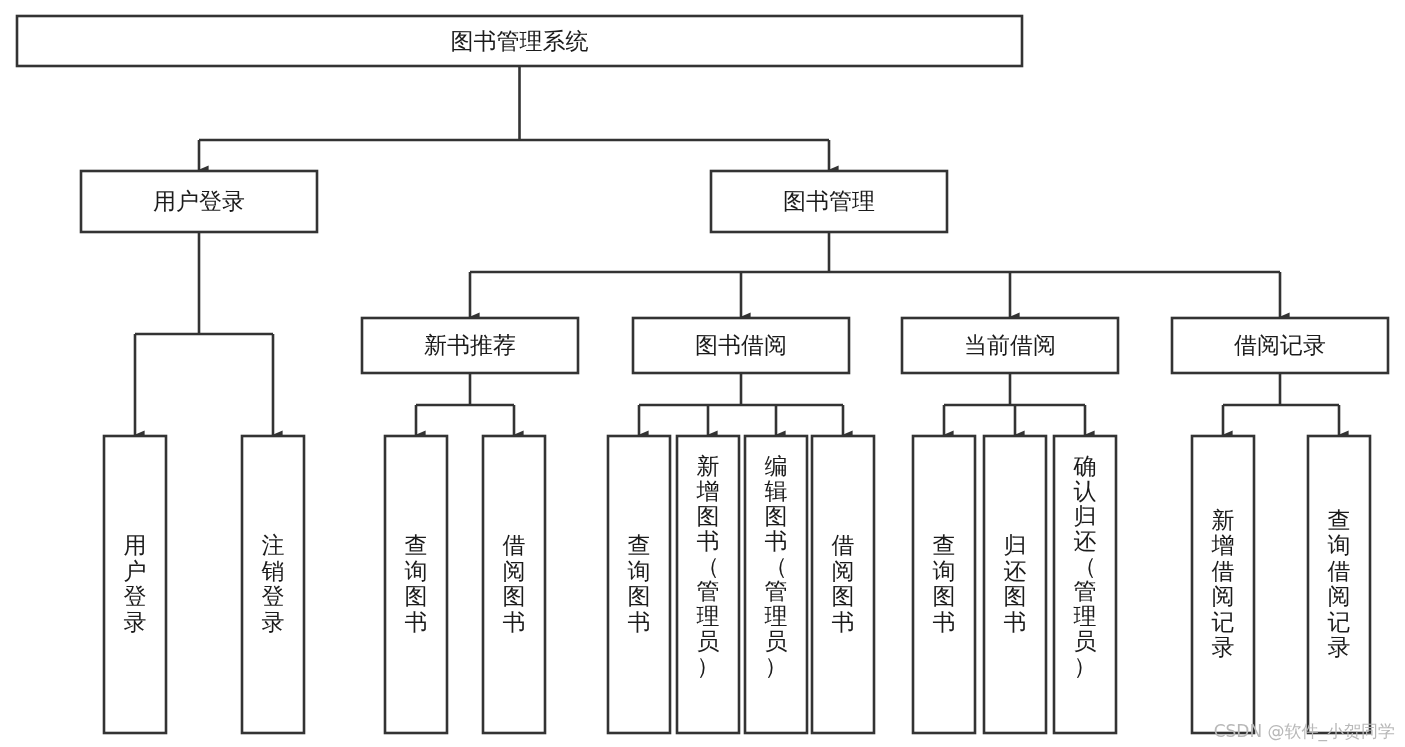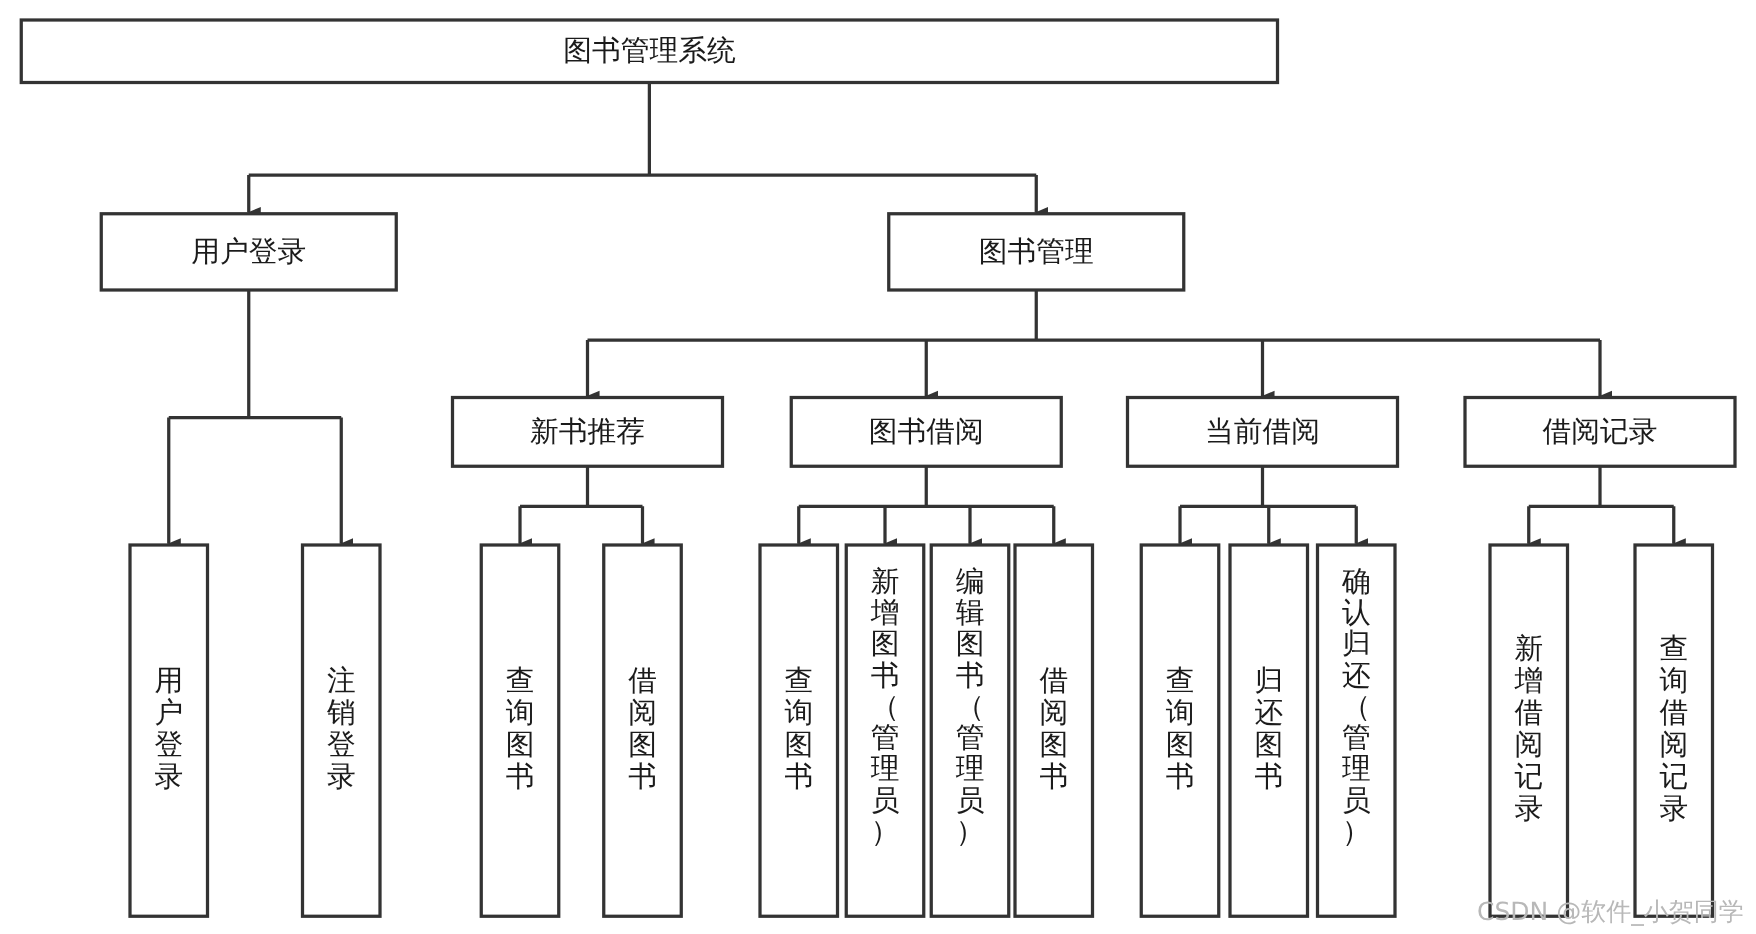--- a/index.html
+++ b/index.html
@@ -45,21 +45,21 @@
   }
   .arrow-head {
     fill: #333333;
     stroke: none;
   }
   .watermark {
     position: absolute;
     right: 10px;
     bottom: 4px;
     font-family: "DejaVu Sans", "Liberation Sans", sans-serif;
-    font-size: 20px;
+    font-size: 17px;
     color: #b8b8b8;
     white-space: nowrap;
     user-select: none;
   }
 </style>
 </head>
 <body>
 
 <div id="diagram-root">
   <svg class="tree-canvas" viewBox="0 0 1405 747">

